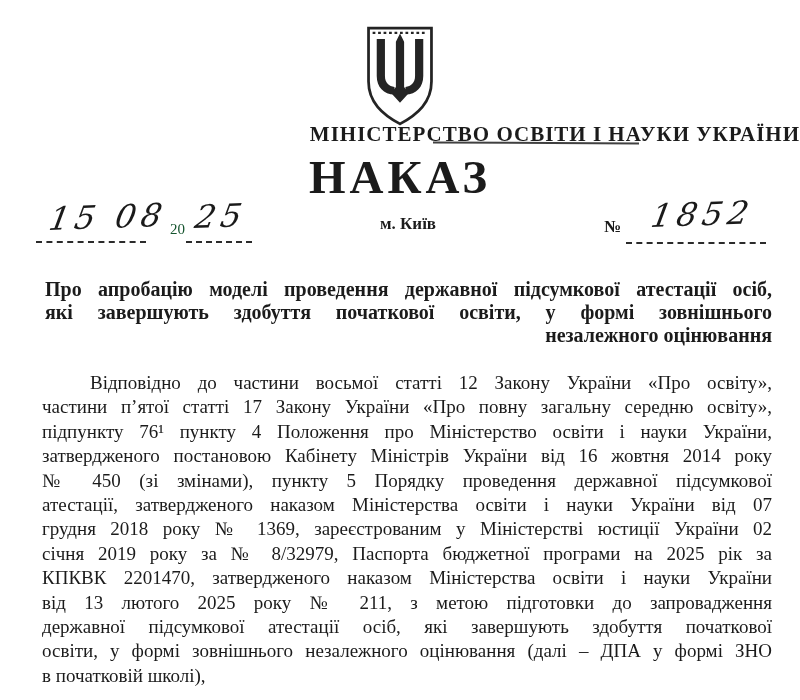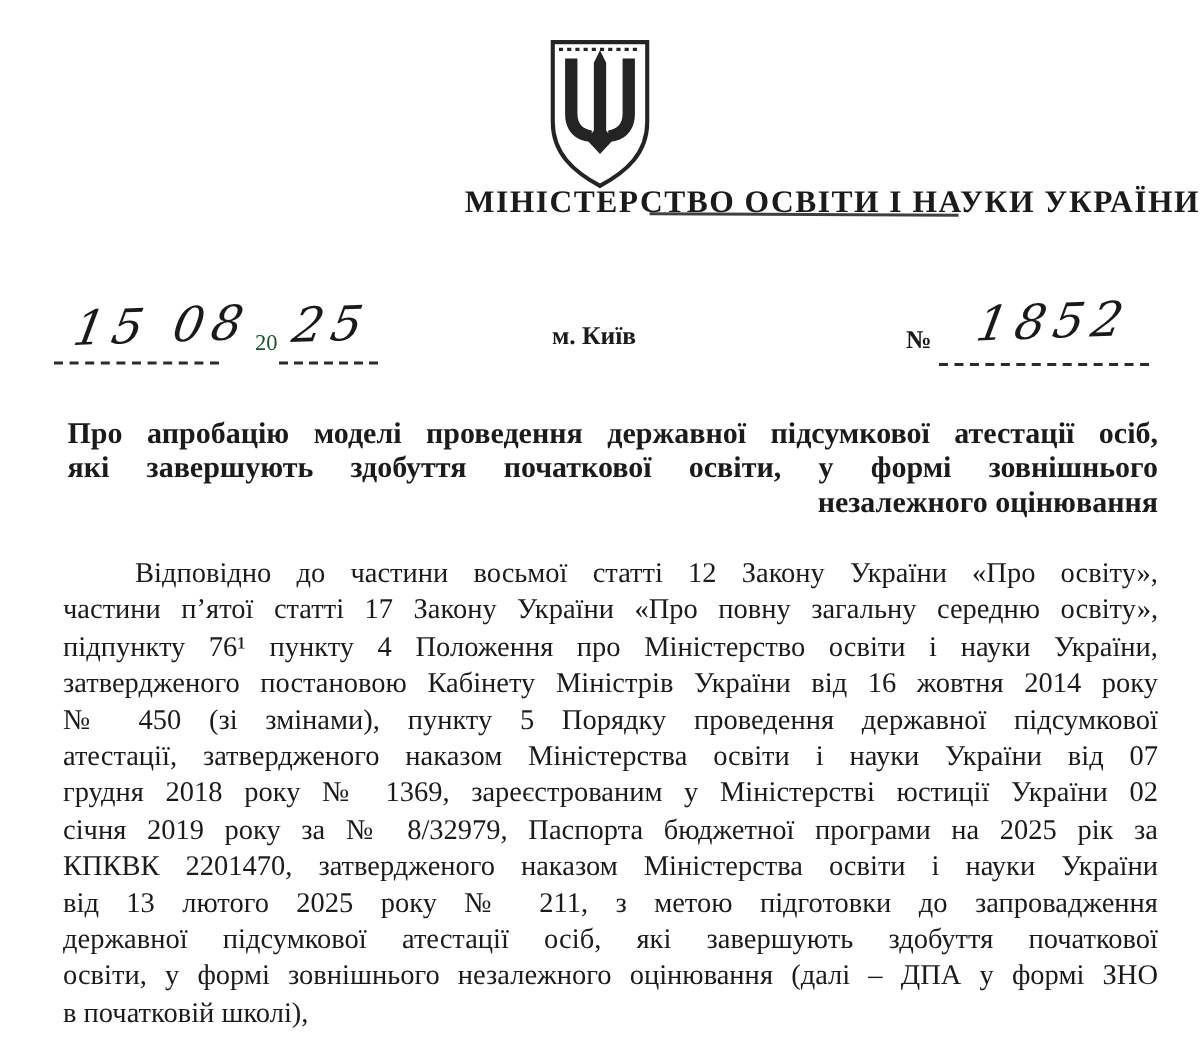--- a/index.html
+++ b/index.html
@@ -34,21 +34,21 @@
     font-size:32px;letter-spacing:5px;color:#1a1a1a;
     transform:skewX(-12deg) rotate(-2deg);transform-origin:left bottom;
     white-space:nowrap;
   }
   .date-daymonth{position:absolute;left:46px;top:200px;}
   .year-prefix{position:absolute;left:170px;top:221px;font-size:15px;color:#14532d;}
   .year-hand{position:absolute;left:192px;top:198px;}
   .uline{position:absolute;height:0;border-bottom:2px dashed #2b2b2b;}
   .ul-date1{left:36px;top:241px;width:110px;}
   .ul-date2{left:186px;top:241px;width:66px;}
-  .city{position:absolute;left:336px;top:214px;width:120px;text-align:center;font-weight:bold;font-size:17px;}
+  .city{position:absolute;left:348px;top:214px;width:120px;text-align:center;font-weight:bold;font-size:17px;}
   .num-label{position:absolute;left:604px;top:217px;font-size:17px;font-weight:bold;}
   .num-hand{position:absolute;left:648px;top:197px;}
   .ul-num{left:626px;top:242px;width:140px;}
   
   .subject{
     position:absolute;left:45px;top:278px;width:727px;
     font-weight:bold;font-size:20px;line-height:23px;
   }
   .subject .jline{text-align:justify;text-align-last:justify;}
   .subject .lastline{text-align:right;margin-left:41px;}
@@ -73,20 +73,21 @@
       <line x1="10" y1="6.5" x2="50" y2="6.5" stroke="#242424" stroke-width="1.6" stroke-dasharray="2 2"></line>
       <path d="M13 11 h6 v27 c0 5 3 7.5 7 8 v5.5 c-8 0 -13 -5.5 -13 -13.5 Z" fill="#242424"></path>
       <path d="M47 11 h-6 v27 c0 5 -3 7.5 -7 8 v5.5 c8 0 13 -5.5 13 -13.5 Z" fill="#242424"></path>
       <path d="M27 13 L30 7 L33 13 V46 L36.5 50.5 L30 57.5 L23.5 50.5 L27 46 Z" fill="#242424"></path>
     </svg>
   </div>
 
   <div class="ministry">МІНІСТЕРСТВО ОСВІТИ І НАУКИ УКРАЇНИ</div>
   <div class="artifact-line"></div>
 
+  <div class="order-title">НАКАЗ</div>
 
   <div class="hand date-daymonth">15 08</div>
   <div class="year-prefix">20</div>
   <div class="hand year-hand">25</div>
   <div class="uline ul-date1"></div>
   <div class="uline ul-date2"></div>
 
   <div class="city">м. Київ</div>
 
   <div class="num-label">№</div>

